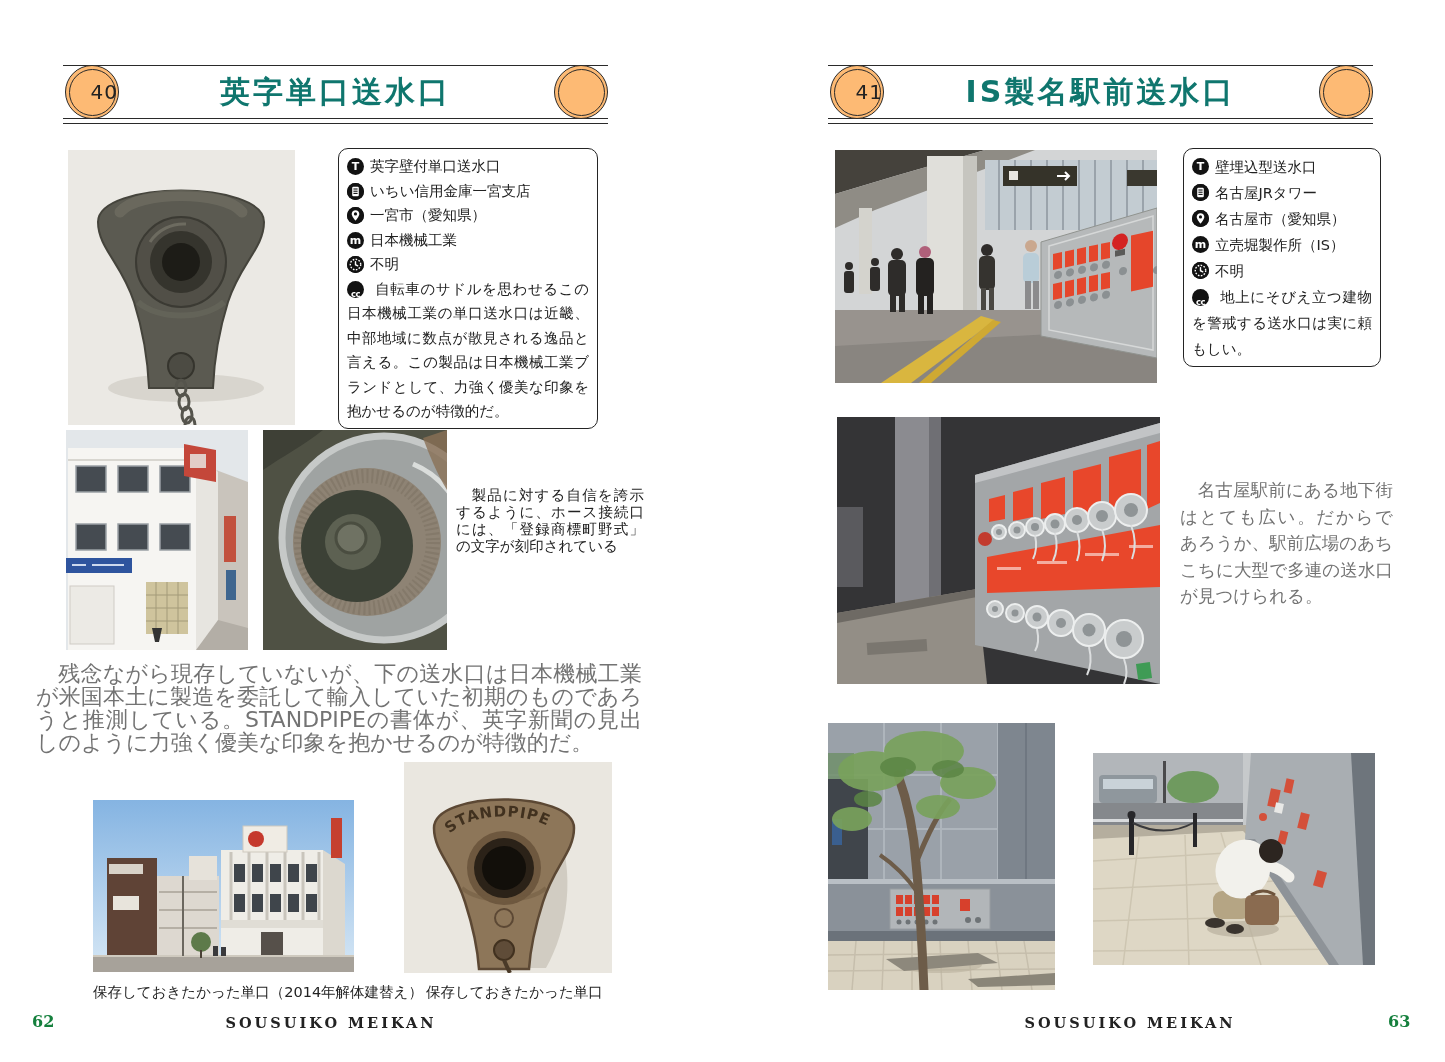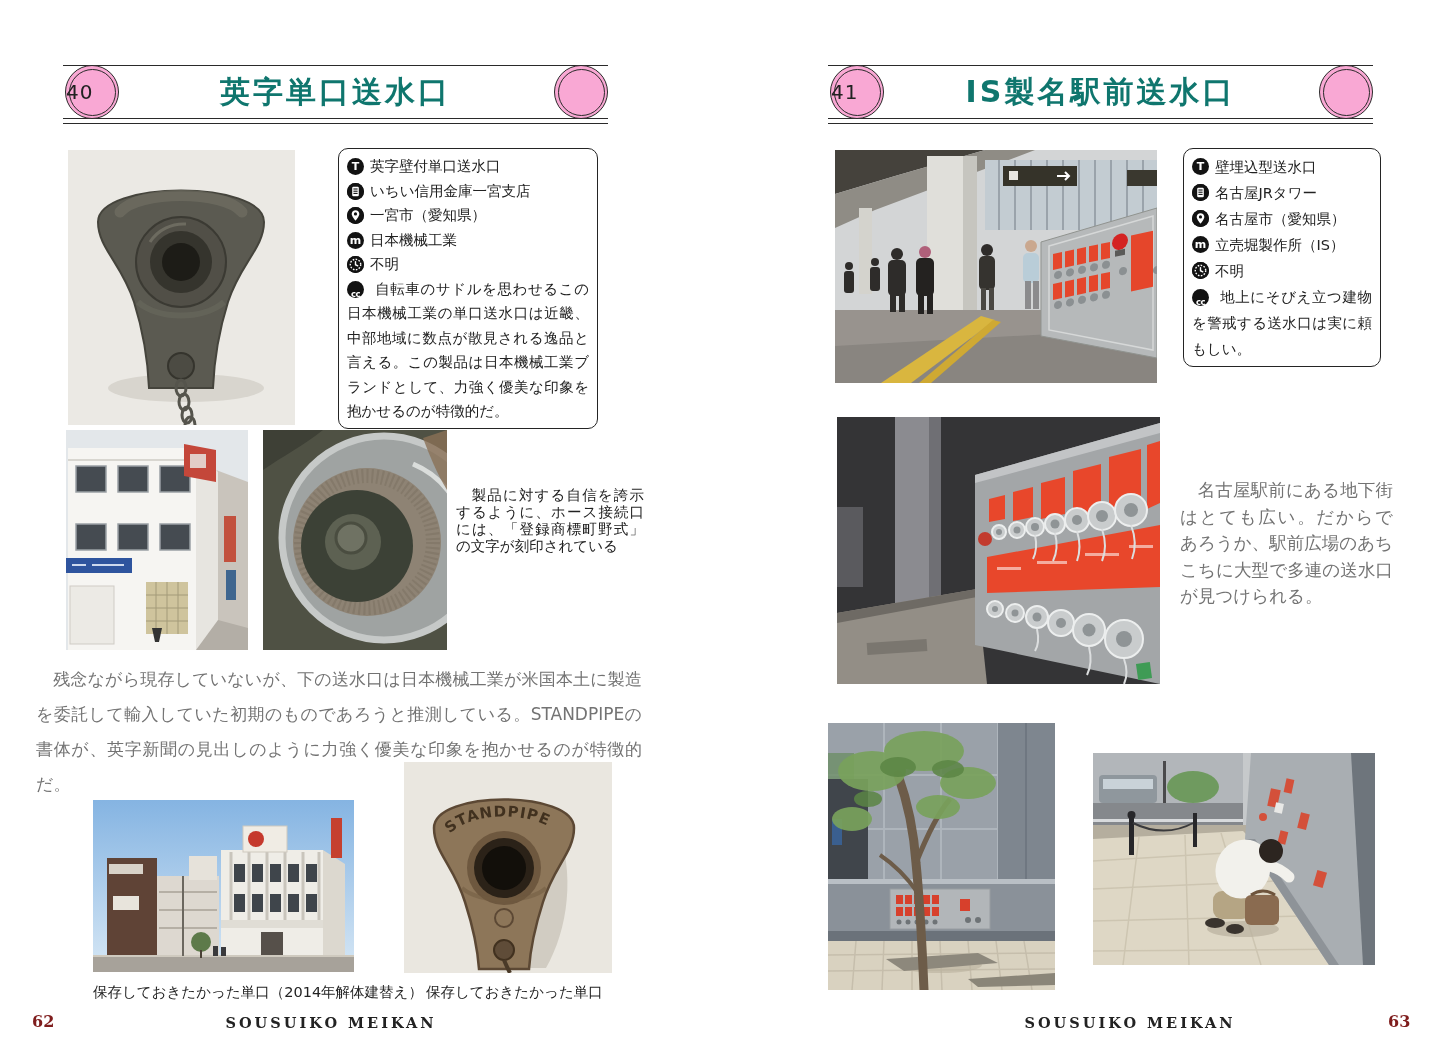--- a/index.html
+++ b/index.html
@@ -5,22 +5,22 @@
   html,body{margin:0;padding:0;background:#ffffff;}
   .canvas{position:relative;width:1445px;height:1062px;background:#ffffff;overflow:hidden;
           font-family:"DejaVu Sans","Liberation Sans",sans-serif;color:#1c1c1c;}
   .abs{position:absolute;}
 
   
   .band{position:absolute;height:52px;border-top:1.5px solid #2a2a2a;border-bottom:1.5px solid #2a2a2a;}
   .band::after{content:"";position:absolute;left:0;right:0;bottom:-6px;border-bottom:1px solid #2a2a2a;}
   .band-title{position:absolute;left:0;right:0;top:0;height:52px;display:flex;align-items:center;justify-content:center;
               font-size:30px;letter-spacing:3px;font-weight:600;color:#0f766e;}
-  .ring{position:absolute;top:-1px;width:52px;height:52px;border:1.5px solid #2a2a2a;border-radius:50%;background:#f9a8d4;
-        display:flex;align-items:center;justify-content:flex-start;font-size:20px;color:#222;}
+  .ring{position:absolute;top:-1px;width:52px;height:52px;border:1.5px solid #2a2a2a;border-radius:50%;background:#fdba74;
+        display:flex;align-items:center;justify-content:flex-end;font-size:20px;color:#222;}
   .ring::before{content:"";position:absolute;inset:2.5px;border:1.5px solid #2a2a2a;border-radius:50%;}
   .ring-num{position:relative;z-index:1;letter-spacing:1px;}
 
   
   .infobox{position:absolute;border:1.5px solid #242424;border-radius:10px;background:#fff;
            padding:5px 8px 4px 8px;font-size:14.5px;line-height:24.5px;color:#222;}
   .ib-row{display:flex;align-items:flex-start;}
   .ib-icon{flex:none;width:17px;height:17px;border-radius:50%;background:#121212;color:#fff;
            display:inline-flex;align-items:center;justify-content:center;margin-right:6px;margin-top:4px;
            font-weight:bold;font-size:11px;line-height:1;}
@@ -31,21 +31,21 @@
   .ib-comment{margin:0;text-align:justify;}
 
   .body-text{position:absolute;text-align:justify;color:#737373;}
   .body-text p{margin:0;}
   .caption{position:absolute;font-size:14.5px;color:#222;}
   .caption-block{position:absolute;font-size:14.5px;line-height:17px;text-align:justify;color:#222;}
 
   .running{position:absolute;font-family:"DejaVu Serif","Liberation Serif",serif;font-weight:bold;
            font-size:14.5px;letter-spacing:3px;color:#222;text-align:center;margin-left:40px;}
   .page-num{position:absolute;font-family:"DejaVu Serif","Liberation Serif",serif;font-weight:bold;
-            font-size:16px;color:#7f1d1d;}
+            font-size:16px;color:#15803d;}
   svg.ph{position:absolute;display:block;}
 </style>
 </head>
 <body>
 
 <div class="canvas">
 
   <div class="abs" style="left:0;top:0;width:722px;height:1062px;">
 
     <div class="band" style="left:63px;top:65px;width:545px;">
@@ -173,21 +173,21 @@
       <circle cx="94" cy="116" r="56" fill="#3c4136"></circle>
       <circle cx="90" cy="112" r="28" fill="#5d6152"></circle>
       <circle cx="88" cy="108" r="15" fill="#6f7263" stroke="#4a4d40" stroke-width="3"></circle>
       <path d="M150,34 A86,86 0 0 1 202,100" stroke="#e9ebea" stroke-width="5" fill="none" opacity="0.8"></path>
       <path d="M160,8 L184,0 L184,60 C174,44 166,24 160,8 Z" fill="#8a7156" opacity="0.8"></path>
       <path d="M0,0 L60,0 C40,16 20,26 0,40 Z" fill="#3e4036"></path>
     </svg>
 
     <div class="caption-block" style="left:456px;top:487px;width:188px;">　製品に対する自信を誇示するように、ホース接続口には、「登録商標町野式」の文字が刻印されている</div>
 
-    <div class="body-text" style="left:36px;top:662px;width:606px;font-size:17px;line-height:35px;">
+    <div class="body-text" style="left:36px;top:662px;width:606px;font-size:22px;line-height:23px;">
       <p>　残念ながら現存していないが、下の送水口は日本機械工業が米国本土に製造を委託して輸入していた初期のものであろうと推測している。STANDPIPEの書体が、英字新聞の見出しのように力強く優美な印象を抱かせるのが特徴的だ。</p>
     </div>
 
     <svg class="ph" style="left:93px;top:800px;" width="261" height="172" viewBox="0 0 261 172">
       <defs>
           <linearGradient id="skyD" x1="0" y1="0" x2="0" y2="1">
         <stop offset="0" stop-color="#85b4e2"></stop>
             <stop offset="1" stop-color="#d6e7f5"></stop>
           </linearGradient>
         </defs>

